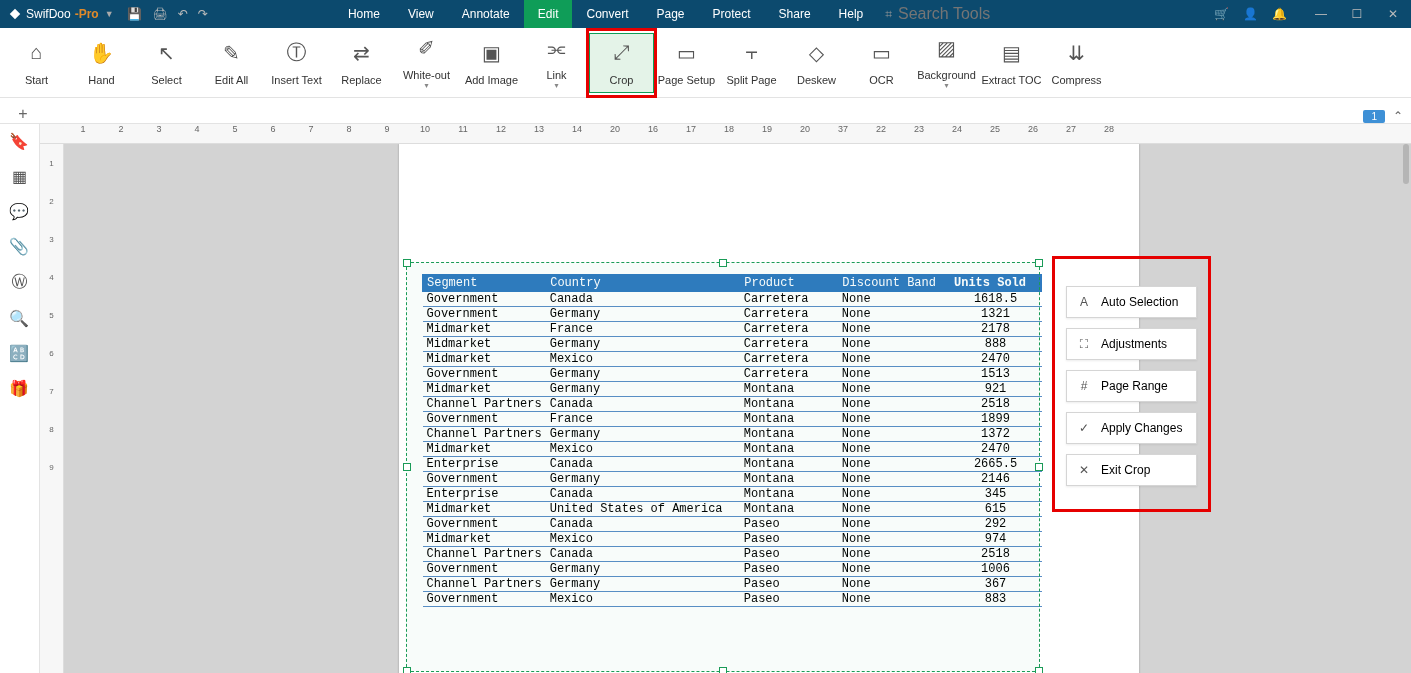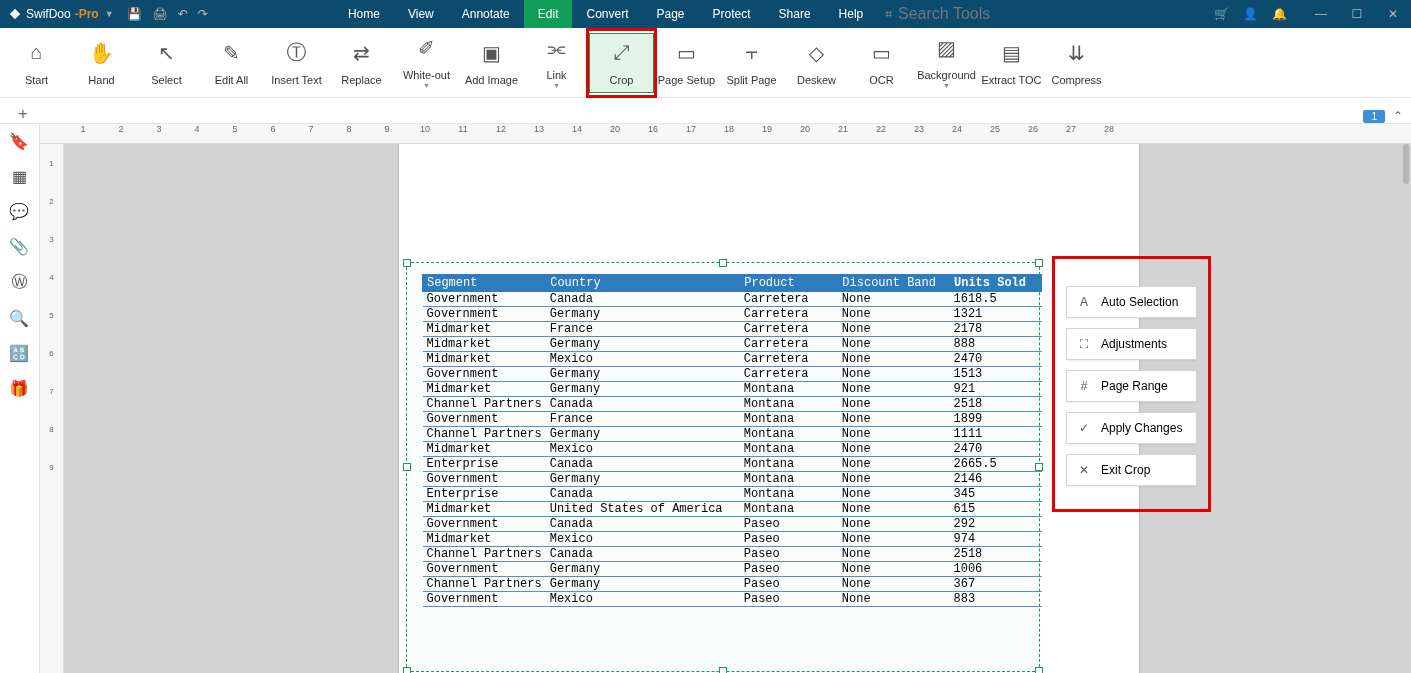--- a/index.html
+++ b/index.html
@@ -51,21 +51,21 @@
   .crop-rect{position:absolute;left:342px;top:118px;width:634px;height:410px;border:1px dashed #1a9b57;background:rgba(26,155,87,0.03);}
   .crop-rect .handle{position:absolute;width:8px;height:8px;background:#fff;border:1px solid #1a9b57;}
   .crop-rect .h-nw{left:-4px;top:-4px;} .crop-rect .h-n{left:50%;margin-left:-4px;top:-4px;}
   .crop-rect .h-ne{right:-4px;top:-4px;} .crop-rect .h-w{left:-4px;top:50%;margin-top:-4px;}
   .crop-rect .h-e{right:-4px;top:50%;margin-top:-4px;} .crop-rect .h-sw{left:-4px;bottom:-4px;}
   .crop-rect .h-s{left:50%;margin-left:-4px;bottom:-4px;} .crop-rect .h-se{right:-4px;bottom:-4px;}
   
   .datatable{position:absolute;left:358px;top:130px;width:620px;font-family:"Courier New",monospace;font-size:12px;border-collapse:collapse;}
   .datatable th{background:#2f7ac0;color:#fff;font-weight:normal;text-align:left;padding:1px 4px;border:1px solid #2f7ac0;font-family:"Courier New",monospace;}
   .datatable td{padding:0px 4px;border-top:1px solid #5a8ec8;border-bottom:1px solid #5a8ec8;white-space:nowrap;}
-  .datatable td.num{text-align:left;}
+  .datatable td.num{text-align:center;}
   .datatable tr:nth-child(odd) td{}
   
   .crop-panel{position:absolute;left:990px;top:130px;width:155px;display:flex;flex-direction:column;gap:10px;padding:12px;}
   .crop-panel::before{content:"";position:absolute;left:-2px;right:-2px;top:-18px;height:250px;border:3px solid #e60000;pointer-events:none;}
   .crop-panel .pbtn{background:#fff;border:1px solid #d5d5d5;height:32px;display:flex;align-items:center;gap:10px;padding:0 10px;font-size:12px;box-shadow:0 1px 2px rgba(0,0,0,.08);cursor:pointer;}
   .crop-panel .pbtn .pi{width:14px;text-align:center;color:#555;}
   .vscroll{position:absolute;right:2px;top:20px;width:6px;height:40px;background:#b5b5b5;border-radius:3px;}
 </style>
 </head>
 <body>
@@ -221,21 +221,21 @@
         <div class="tick">11</div>
         <div class="tick">12</div>
         <div class="tick">13</div>
         <div class="tick">14</div>
         <div class="tick">20</div>
         <div class="tick">16</div>
         <div class="tick">17</div>
         <div class="tick">18</div>
         <div class="tick">19</div>
         <div class="tick">20</div>
-        <div class="tick">21</div>
+        <div class="tick">37</div>
         <div class="tick">22</div>
         <div class="tick">23</div>
         <div class="tick">24</div>
         <div class="tick">25</div>
         <div class="tick">26</div>
         <div class="tick">27</div>
         <div class="tick">28</div>
       </div>
     <div class="vruler">
         <div class="tick">1</div>
@@ -322,21 +322,21 @@
               <td>France</td>
               <td>Montana</td>
               <td>None</td>
               <td class="num">1899</td>
             </tr>
             <tr>
               <td>Channel Partners</td>
               <td>Germany</td>
               <td>Montana</td>
               <td>None</td>
-              <td class="num">1111</td>
+              <td class="num">1372</td>
             </tr>
             <tr>
               <td>Midmarket</td>
               <td>Mexico</td>
               <td>Montana</td>
               <td>None</td>
               <td class="num">2470</td>
             </tr>
             <tr>
               <td>Enterprise</td>

